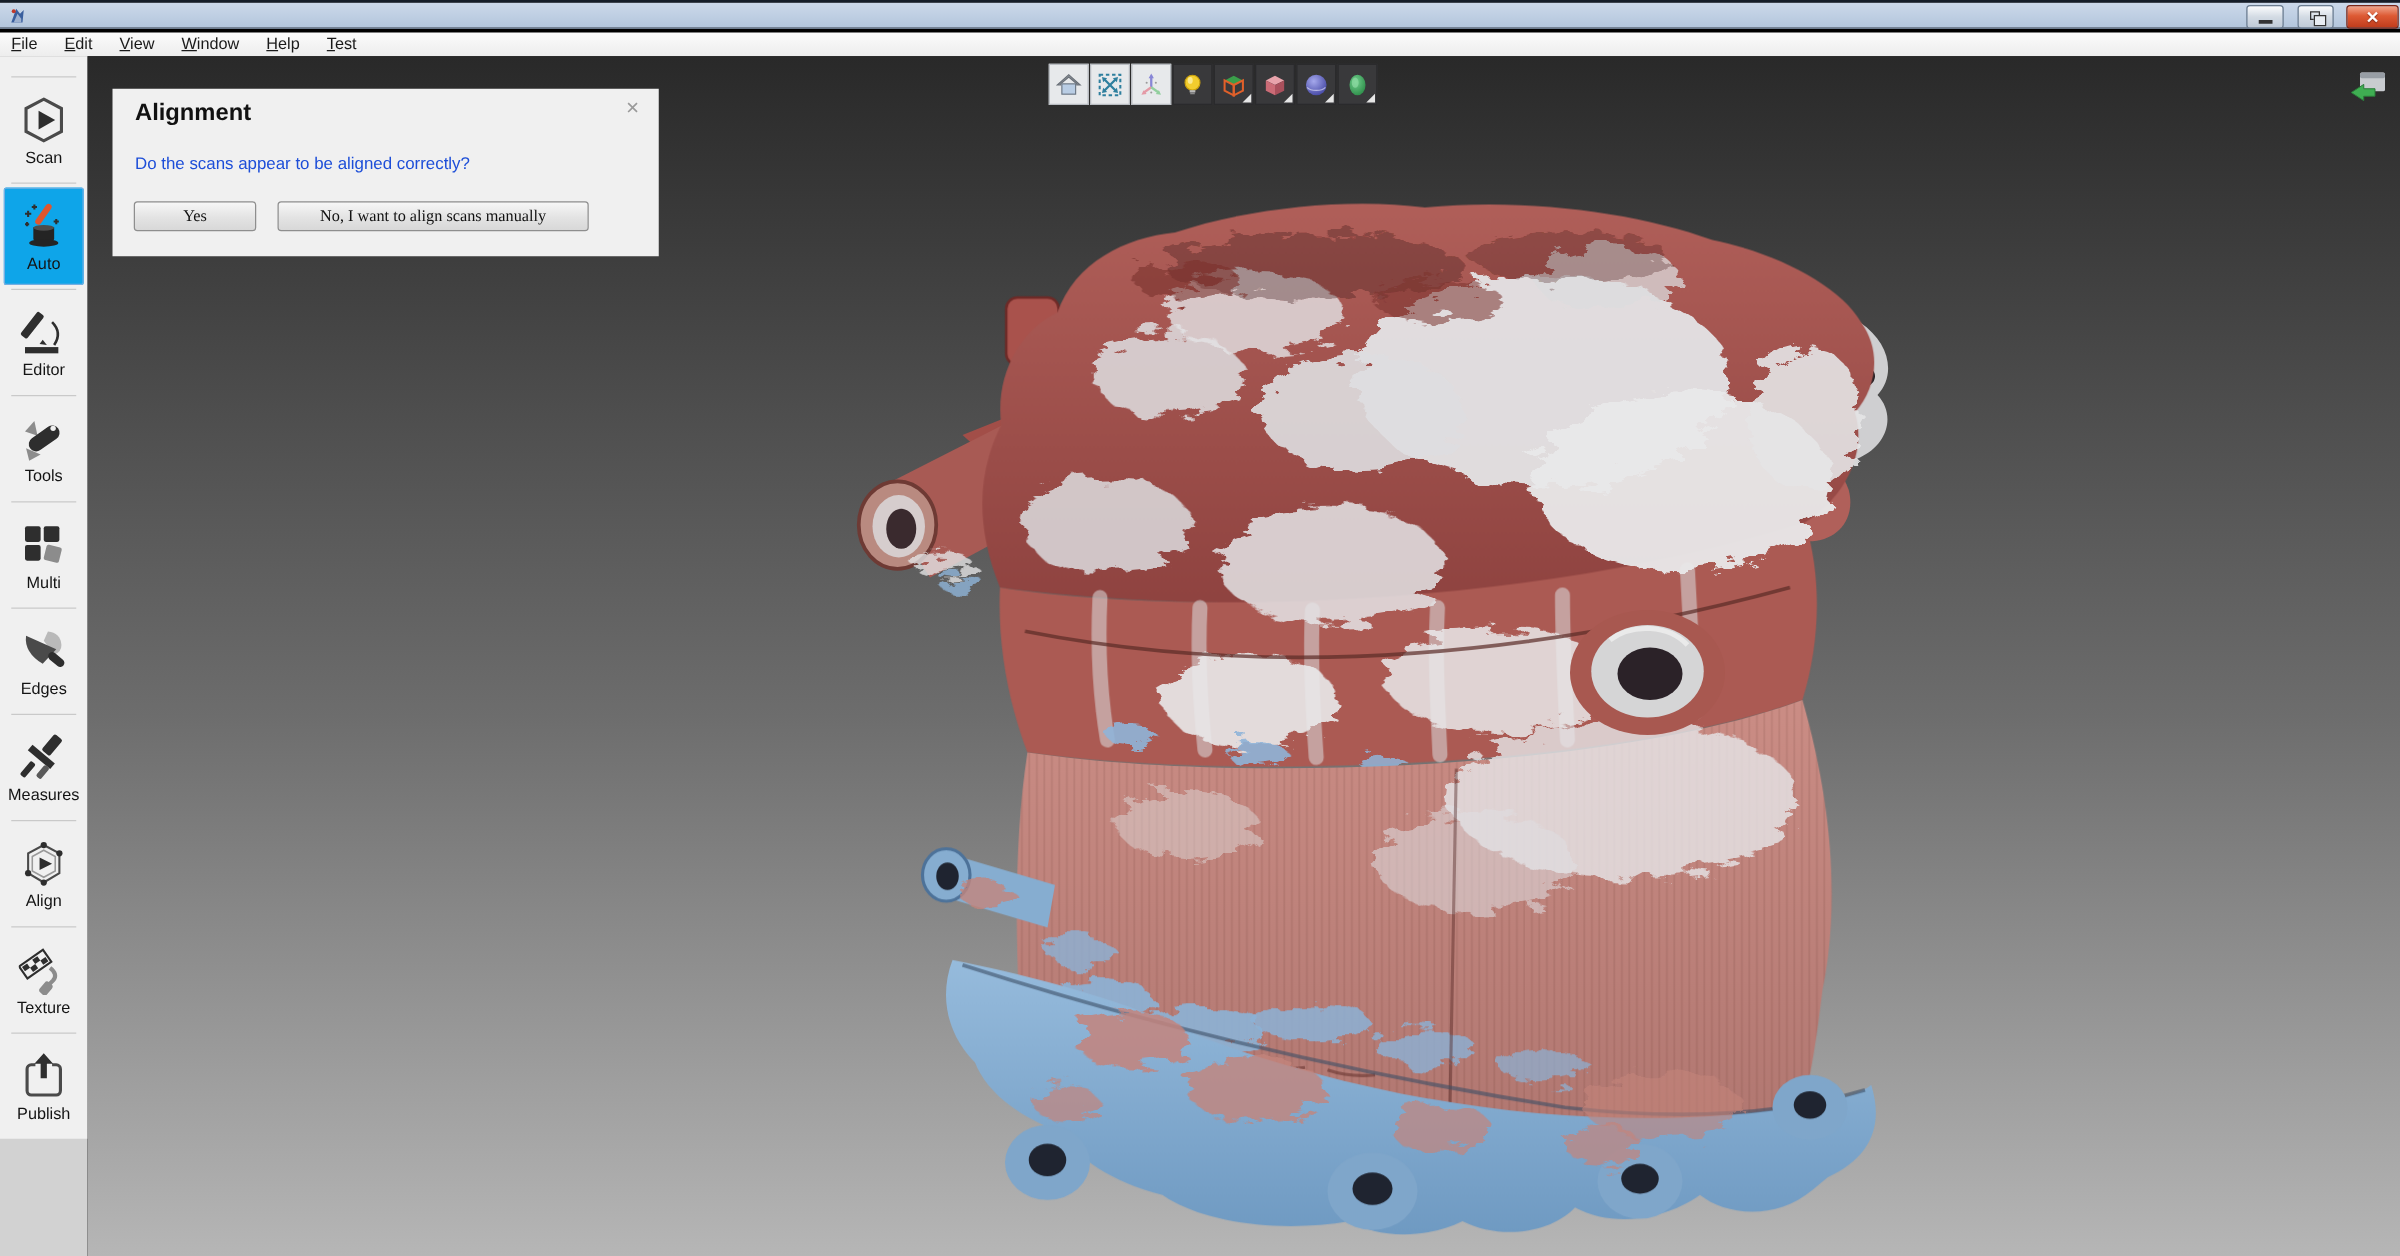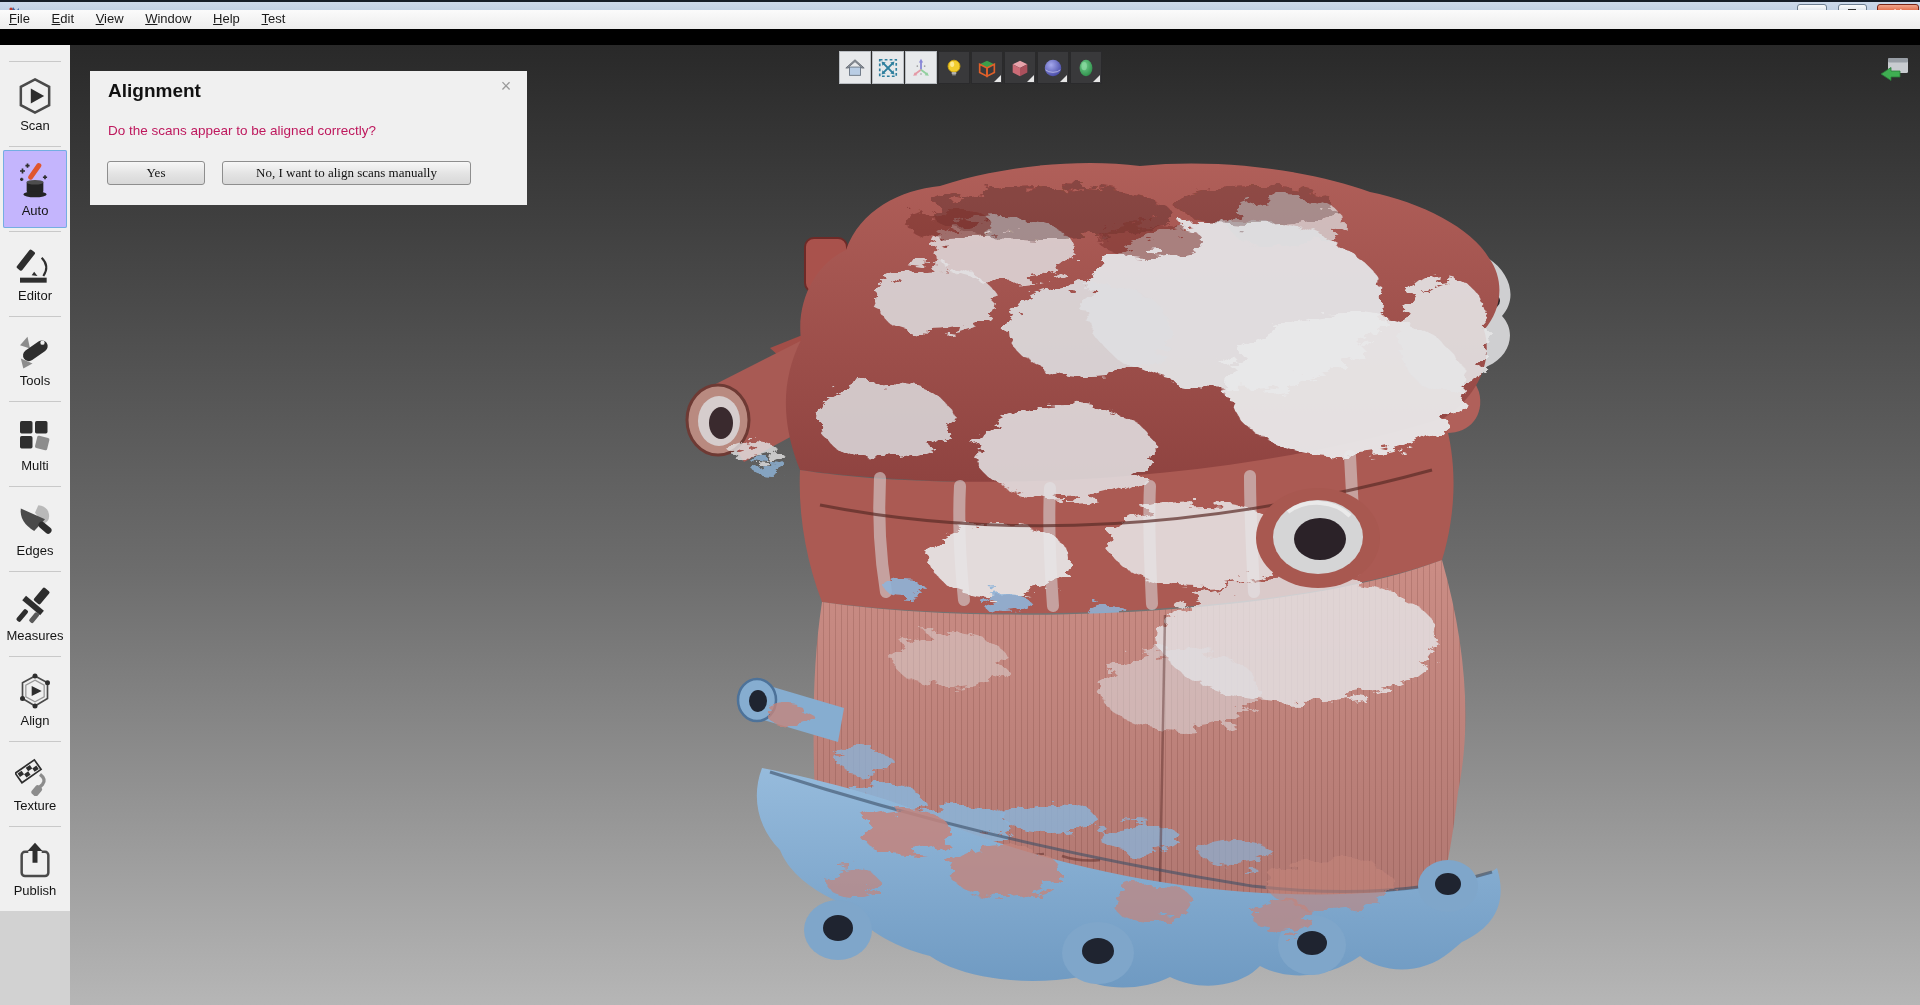--- a/index.html
+++ b/index.html
@@ -18,33 +18,33 @@
   .winbtn.min { left:1797px; width:30px; }
   .winbtn.res { left:1838px; width:29px; }
   .winbtn.cls { left:1877px; width:42px;
     background:linear-gradient(#f0a58c,#dd5a34 45%,#c03c1c); border-color:#7a2617; }
   .glyph-min { position:absolute; left:9px; top:11px; width:11px; height:3px; background:#333; }
   .glyph-res { position:absolute; left:9px; top:4px; width:8px; height:7px; border:1.5px solid #333; background:transparent; }
   .glyph-res::after { content:""; position:absolute; left:2px; top:2px; width:8px; height:7px; border:1.5px solid #333; background:#e8edf2; }
   .glyph-cls { position:absolute; left:0; top:1px; width:100%; text-align:center; color:#fff; font-size:13px; font-weight:bold; text-shadow:0 1px 1px #7a2617; }
 
   
-  .menubar { position:absolute; left:0; top:10px; width:1920px; height:19px;
+  .menubar { position:absolute; left:0; top:26px; width:1920px; height:19px;
     background:linear-gradient(#fbfbfb,#ededed); font-size:13px; color:#1a1a1a; }
   .menu-item { display:inline-block; padding:1px 9px 0 9px; height:19px; cursor:default; }
   .mn-u { text-decoration:underline; }
 
   
   .sidebar { position:absolute; left:0; top:45px; width:70px; height:960px; background:#d2d2d2; }
   .side-items { position:absolute; left:0; top:0; width:70px; height:866px; background:#f0f0f0; padding-top:16px; }
   .side-item { position:relative; width:70px; height:85px; text-align:center; cursor:pointer; }
   .side-item::before { content:""; position:absolute; left:9px; right:9px; top:0; height:1px; background:#c9c9c9; }
   .side-inner { position:absolute; left:3px; top:4px; width:64px; height:78px; border-radius:2px;
     display:flex; flex-direction:column; align-items:center; justify-content:center; gap:3px; }
-  .side-item.selected .side-inner { background:#c4b5fd; box-shadow:inset 0 0 0 1px #74aee2; }
+  .side-item.selected .side-inner { background:#0ea5e9; box-shadow:inset 0 0 0 1px #74aee2; }
   .side-label { font-size:13px; color:#141414; line-height:13px; }
   .side-ico { width:40px; height:40px; }
 
   
   .viewport { position:absolute; left:70px; top:45px; width:1850px; height:960px;
     background:linear-gradient(180deg,#292929 0%, #6d6d6d 55%, #b6b6b6 100%); }
   .model-svg { position:absolute; left:70px; top:45px; width:1850px; height:960px; z-index:1; }
 
   
   .vp-toolbar { position:absolute; left:839px; top:51px; z-index:5; display:flex; gap:1px; }
@@ -53,21 +53,21 @@
   .vp-btn.active { background:#e7e9eb; border-color:#b9bdc2; }
   .vp-btn.dropdown::after { content:""; position:absolute; right:1px; bottom:1px;
     border-style:solid; border-width:0 0 7px 7px; border-color:transparent transparent #e6e6e6 transparent; }
 
   
   .collapse-btn { position:absolute; left:1878px; top:55px; width:34px; height:30px; z-index:5; cursor:pointer; }
 
   
   .dialog { position:absolute; left:90px; top:71px; width:437px; height:134px; background:#f0f0f0; z-index:10; }
   .dlg-title { position:absolute; left:18px; top:9px; font-size:19px; font-weight:bold; color:#111; }
-  .dlg-msg { position:absolute; left:18px; top:52px; font-size:13.5px; color:#be185d; }
+  .dlg-msg { position:absolute; left:18px; top:52px; font-size:13.5px; color:#1d4ed8; }
   .dlg-close { position:absolute; right:12px; top:6px; width:18px; height:18px; font-size:18px;
     line-height:18px; text-align:center; color:#9a9a9a; cursor:pointer; }
   .dlg-btn { position:absolute; top:90px; height:24px; font-size:13px; color:#111;
     background:linear-gradient(#f7f7f7,#e3e3e3 55%,#d8d8d8); border:1px solid #8e8e8e; border-radius:3px; cursor:pointer;
     font-family:Liberation Serif, serif; }
   .dlg-btn.yes { left:17px; width:98px; }
   .dlg-btn.no { left:132px; width:249px; }
 </style>
 </head>
 <body>

